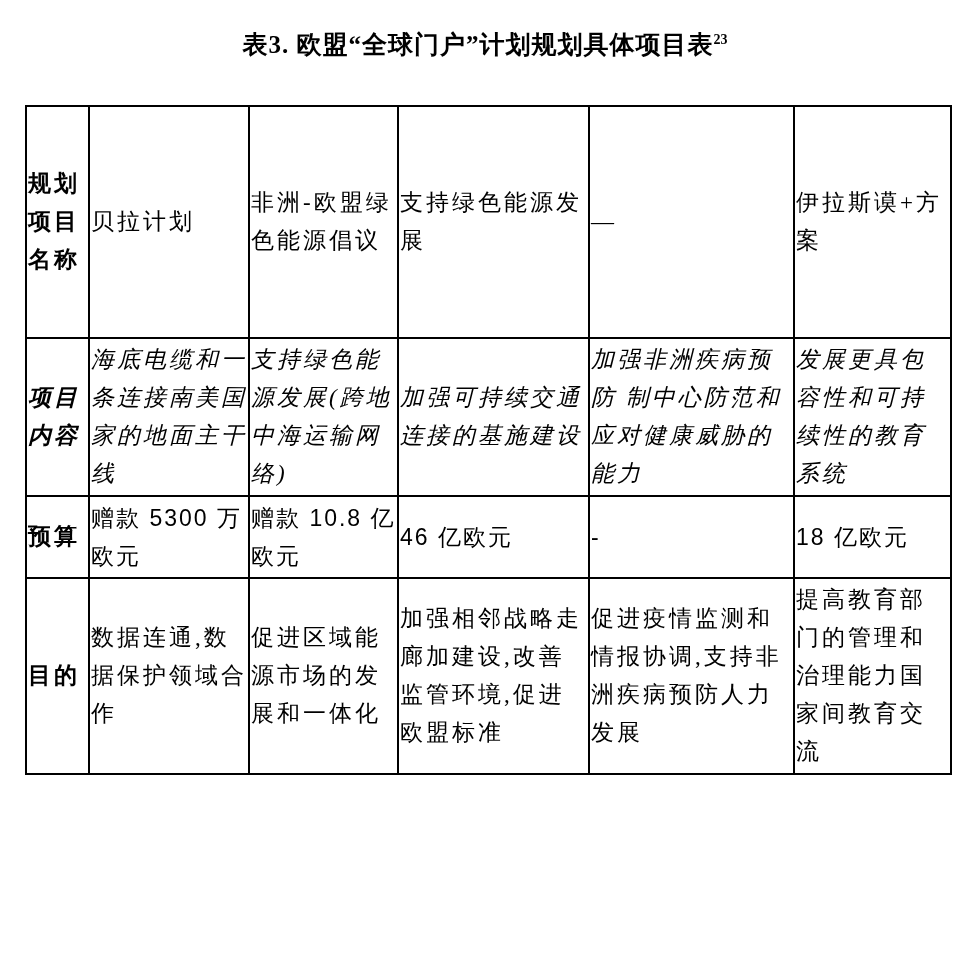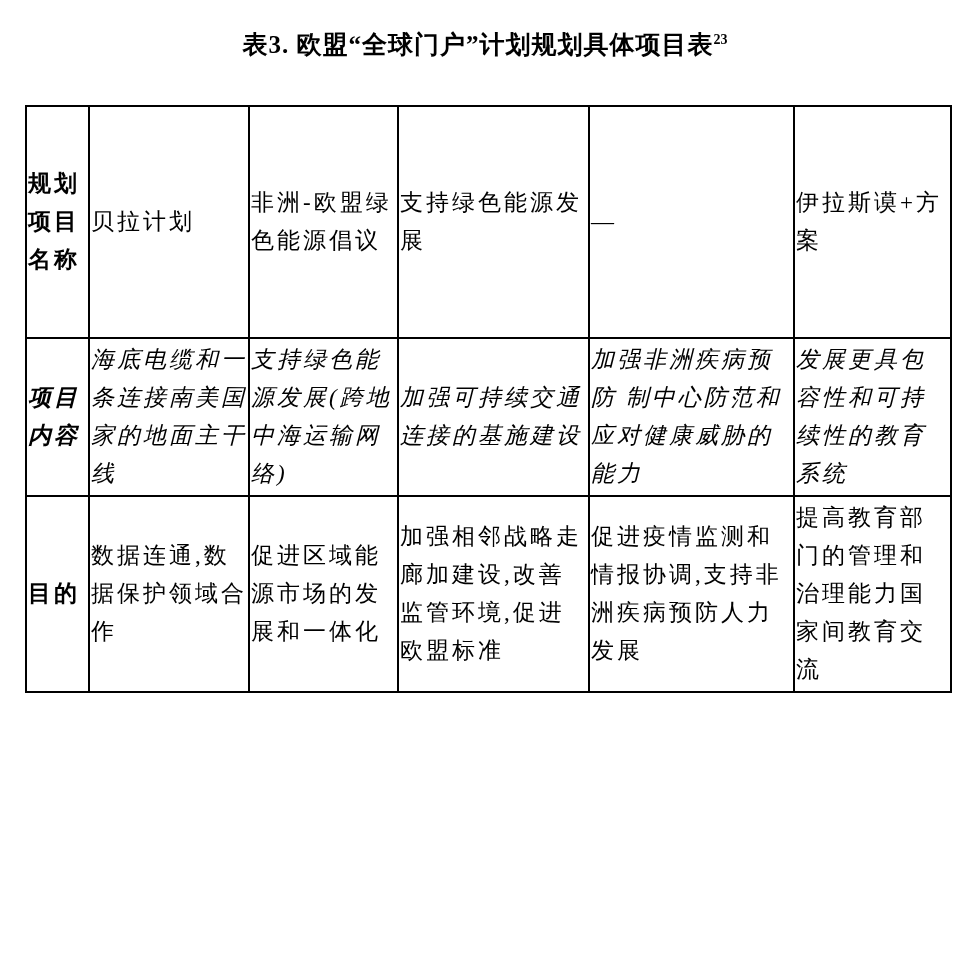--- a/index.html
+++ b/index.html
@@ -105,20 +105,28 @@
         <td>伊拉斯谟+方案</td>
       </tr>
       <tr class="r-content">
         <th>项目内容</th>
         <td>海底电缆和一条连接南美国家的地面主干线</td>
         <td>支持绿色能源发展(跨地中海运输网络)</td>
         <td>加强可持续交通连接的基施建设</td>
         <td>加强非洲疾病预防 制中心防范和应对健康威胁的能力</td>
         <td>发展更具包容性和可持续性的教育系统</td>
       </tr>
+      <tr class="r-budget">
+        <th>预算</th>
+        <td>赠款 5300 万欧元</td>
+        <td>赠款 10.8 亿欧元</td>
+        <td>46 亿欧元</td>
+        <td>-</td>
+        <td>18 亿欧元</td>
+      </tr>
       <tr class="r-purpose">
         <th>目的</th>
         <td>数据连通,数据保护领域合作</td>
         <td>促进区域能源市场的发展和一体化</td>
         <td>加强相邻战略走廊加建设,改善监管环境,促进欧盟标准</td>
         <td>促进疫情监测和情报协调,支持非洲疾病预防人力发展</td>
         <td>提高教育部门的管理和治理能力国家间教育交流</td>
       </tr>
     </tbody>
   </table>

